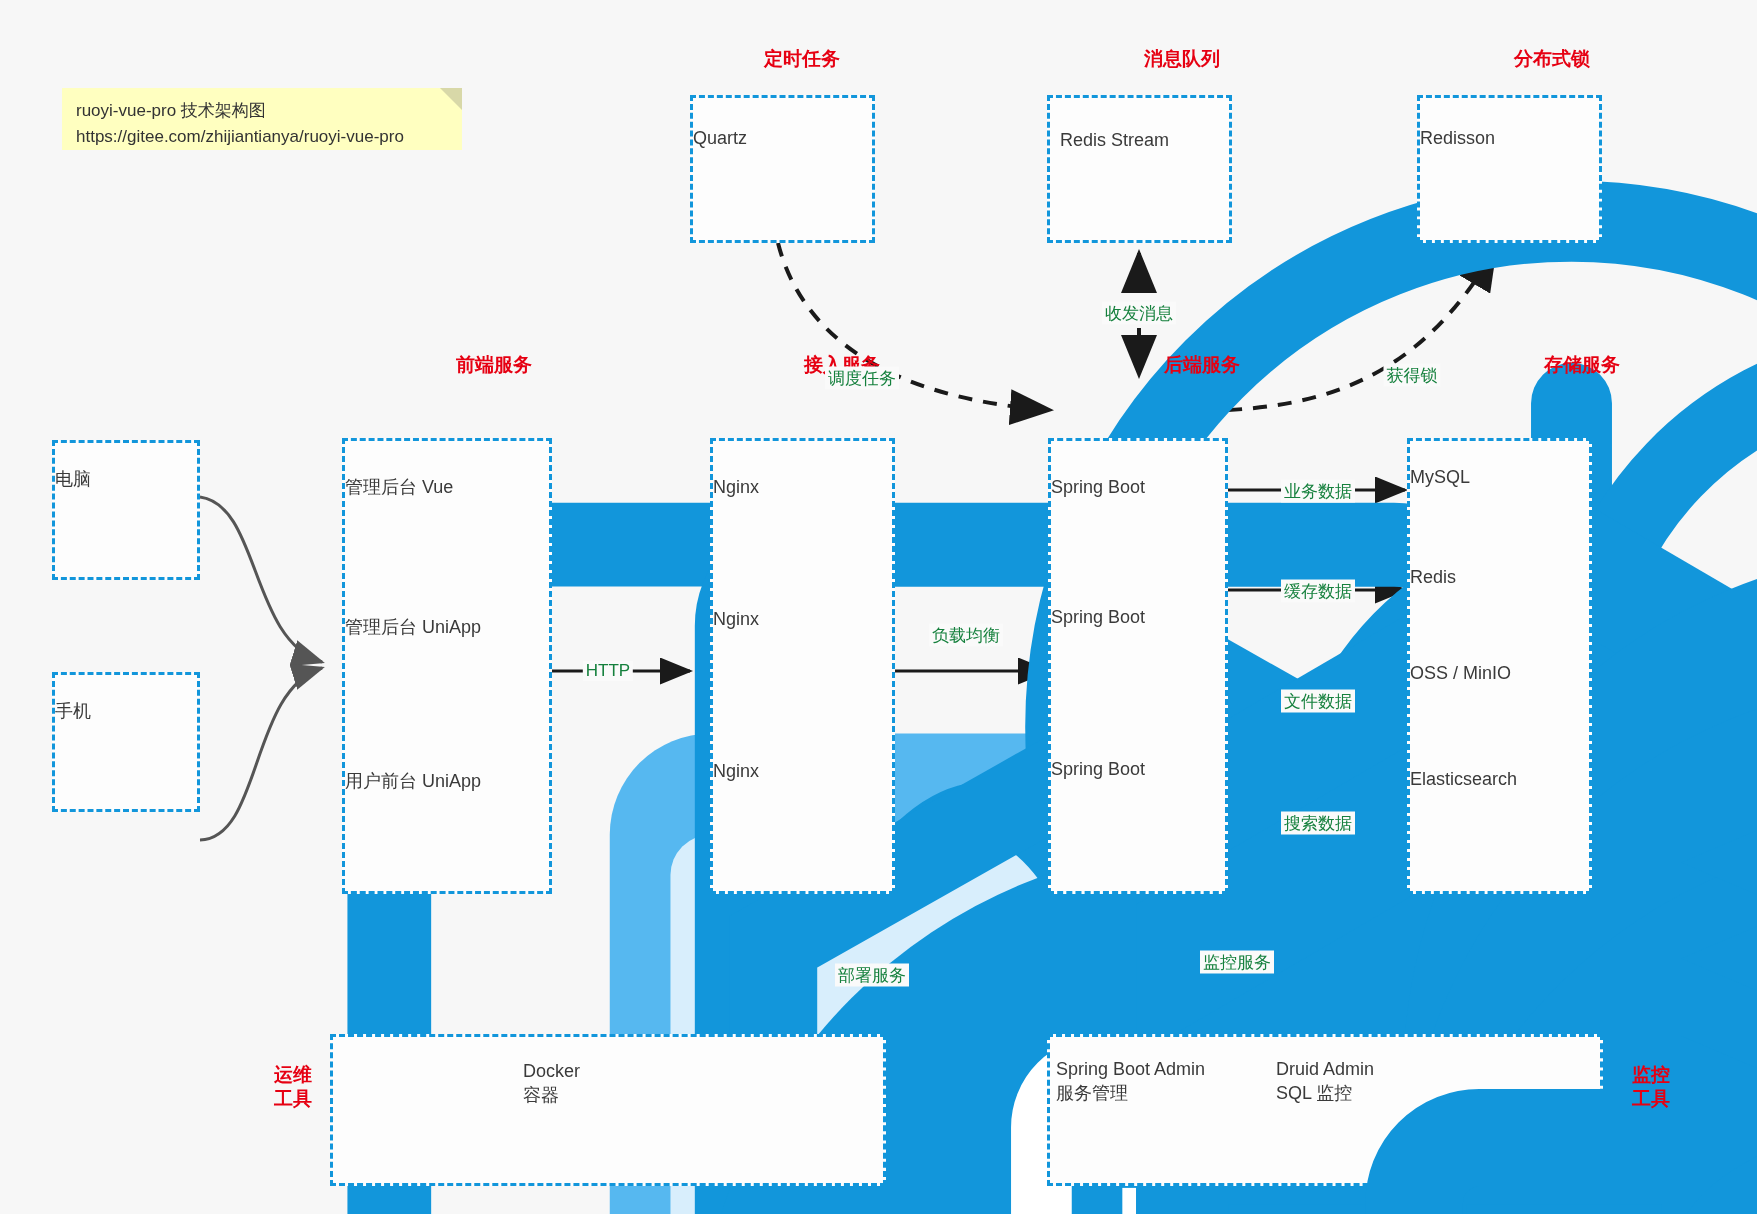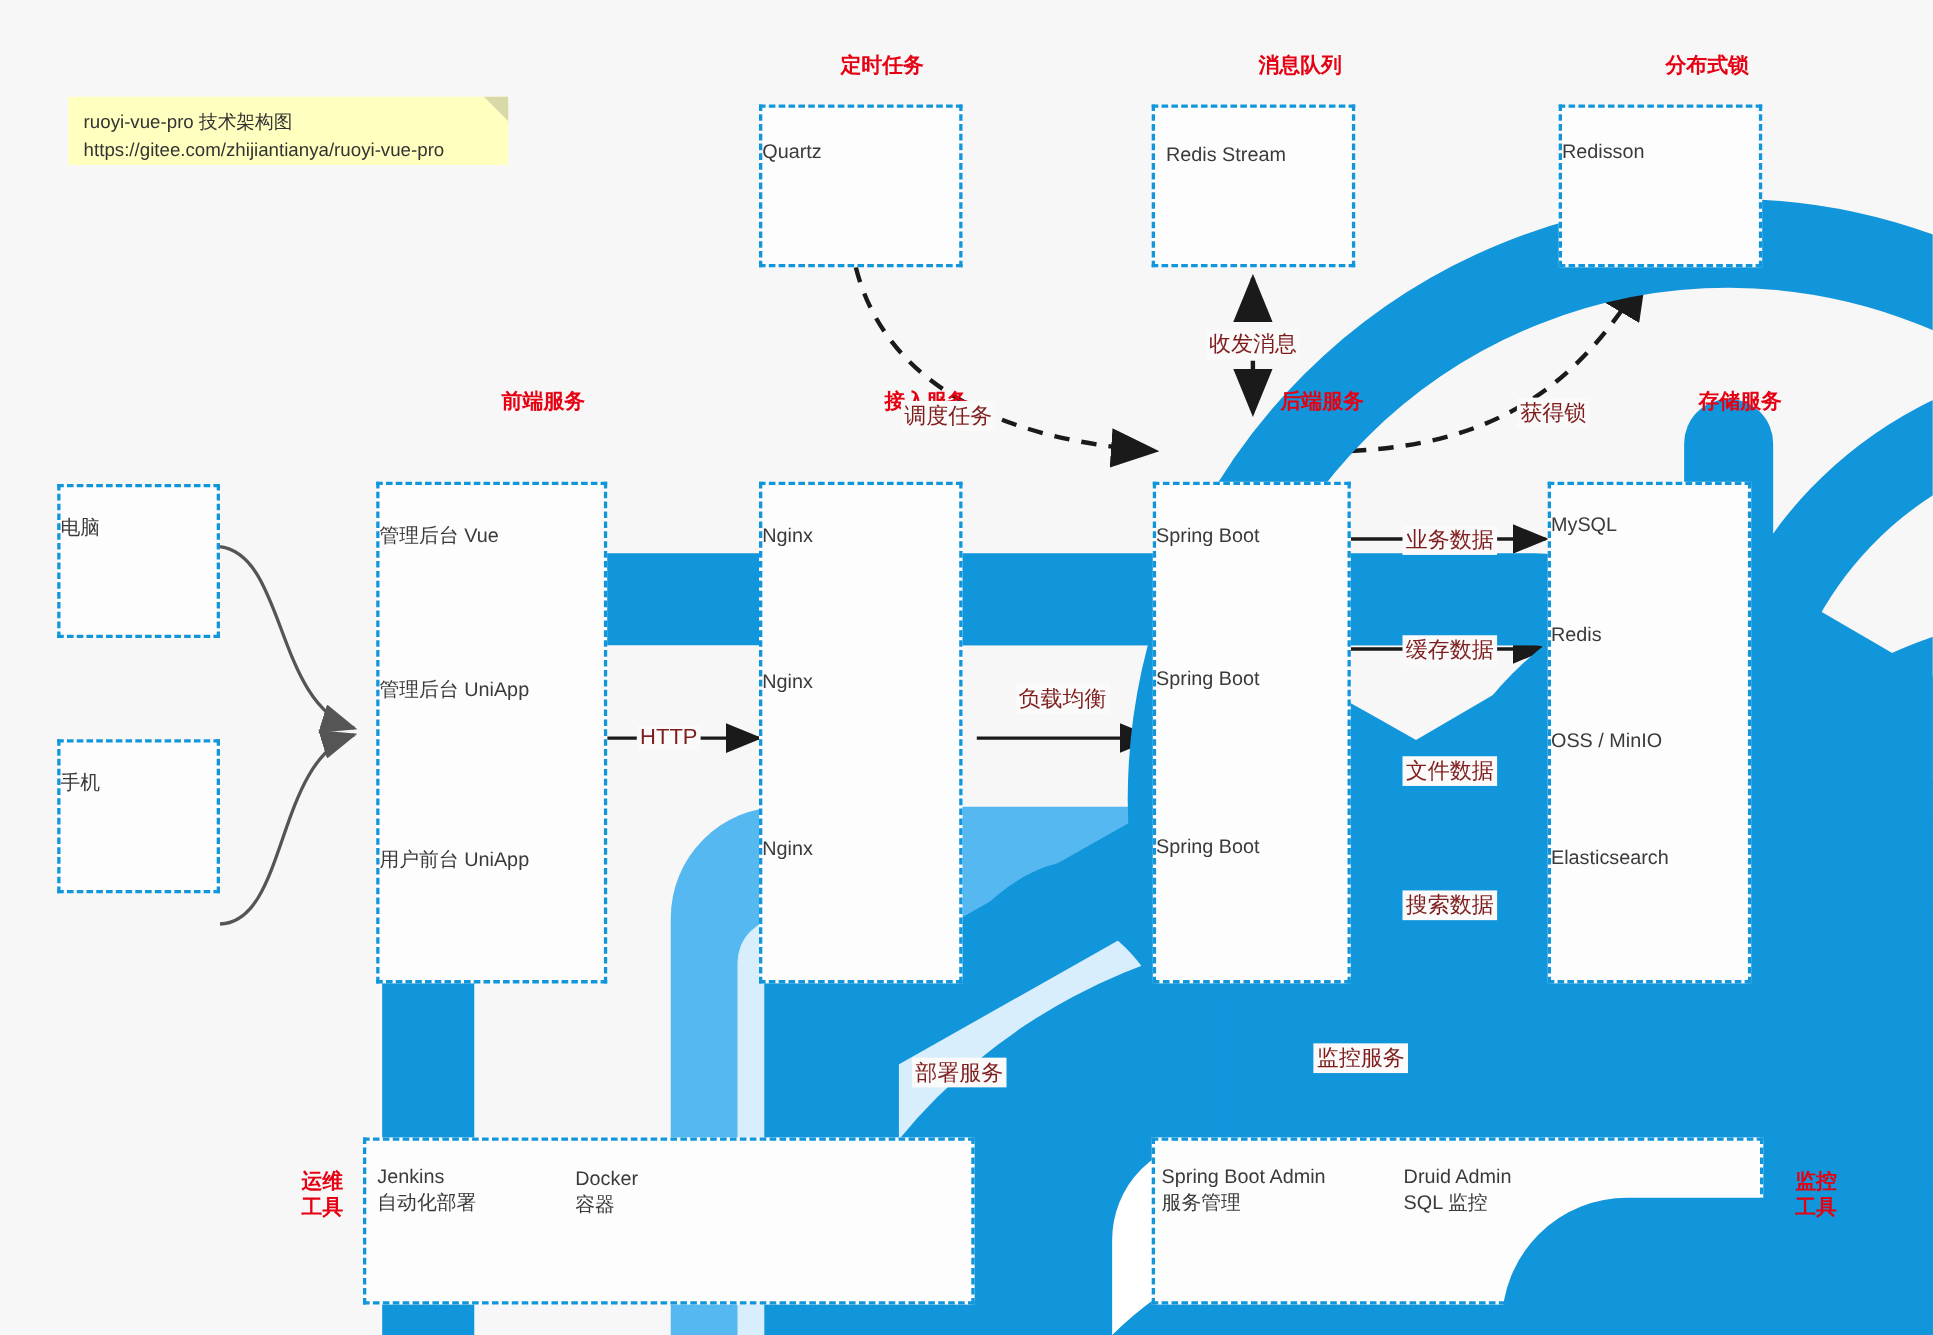--- a/index.html
+++ b/index.html
@@ -77,22 +77,22 @@
     font-size: 18px;
     color: #3a3a3a;
     white-space: nowrap;
     line-height: 1.35;
   }
 
   
   .elabel {
     position: absolute;
     background: #fafafa;
-    font-size: 20px;
-    color: #7f1d1d;
+    font-size: 17px;
+    color: #15803d;
     padding: 0 3px;
     white-space: nowrap;
     transform: translate(-50%, -50%);
   }
   svg { position: absolute; inset: 0; width: 1757px; height: 1214px; pointer-events: none; }
 </style>
 </head>
 <body>
 
 <div id="canvas">
@@ -237,21 +237,21 @@
           <circle cx="30" cy="30" r="26" fill="#1296db"></circle>
           <rect x="21" y="15" width="18" height="30" rx="3" fill="none" stroke="#fff" stroke-width="3"></rect>
           <rect x="25" y="21" width="10" height="12" fill="#fff"></rect>
         </svg>
       </span>
       <span class="lbl">用户前台 UniApp</span>
     </div>
   </div>
 
   <div class="grp-title" style="left:680px; top:352px; width:200px;">接入服务</div>
-  <div class="box" style="left:690px; top:438px; width:185px; height:456px;">
+  <div class="box" style="left:710px; top:438px; width:185px; height:456px;">
     <div class="node" style="left:0; top:28px; width:185px;">
       <span class="icon">
         <svg width="56" height="62" viewBox="0 0 58 64">
           <path d="M29,2 L53,16 L53,48 L29,62 L5,48 L5,16 Z" fill="#1296db"></path>
           <path d="M20,45 L20,21 L38,43 L38,21" fill="none" stroke="#fff" stroke-width="5" stroke-linejoin="round" stroke-linecap="round"></path>
         </svg>
       </span>
       <span class="lbl">Nginx</span>
     </div>
     <div class="node" style="left:0; top:160px; width:185px;">
@@ -356,35 +356,20 @@
       </span>
       <span class="lbl">Elasticsearch</span>
     </div>
   </div>
 
   <div class="grp-title vert" style="left:262px; top:1063px;">
     <div>运维</div>
     <div>工具</div>
   </div>
   <div class="box" style="left:330px; top:1034px; width:556px; height:152px;">
-    <div class="node" style="left:10px; top:14px; width:170px;">
-      <span class="icon">
-        <svg width="54" height="58" viewBox="0 0 58 62">
-          <ellipse cx="29" cy="22" rx="15" ry="17" fill="none" stroke="#1296db" stroke-width="2.5"></ellipse>
-          <path d="M14,28 q-4,-14 8,-20 q14,-6 20,6" fill="none" stroke="#1296db" stroke-width="2.5"></path>
-          <circle cx="23" cy="20" r="2.4" fill="#1296db"></circle>
-          <circle cx="34" cy="20" r="2.4" fill="#1296db"></circle>
-          <path d="M24,29 q5,4 10,0" fill="none" stroke="#1296db" stroke-width="2.2"></path>
-          <path d="M14,58 q0,-16 15,-18 q15,2 15,18" fill="none" stroke="#1296db" stroke-width="2.5"></path>
-          <path d="M29,40 l0,12 M24,42 l5,-4 l5,4" fill="none" stroke="#1296db" stroke-width="2"></path>
-        </svg>
-      </span>
-      <span class="lbl">Jenkins</span>
-      <span class="lbl2">自动化部署</span>
-    </div>
     <div class="node" style="left:190px; top:16px; width:170px;">
       <span class="icon">
         <svg width="62" height="52" viewBox="0 0 66 56">
           <g fill="#1296db">
             <rect x="14" y="18" width="9" height="9"></rect>
               <rect x="25" y="18" width="9" height="9"></rect>
             <rect x="36" y="18" width="9" height="9"></rect>
               <rect x="25" y="7" width="9" height="9"></rect>
             <rect x="36" y="7" width="9" height="9"></rect>
               <rect x="3" y="29" width="9" height="9"></rect>

